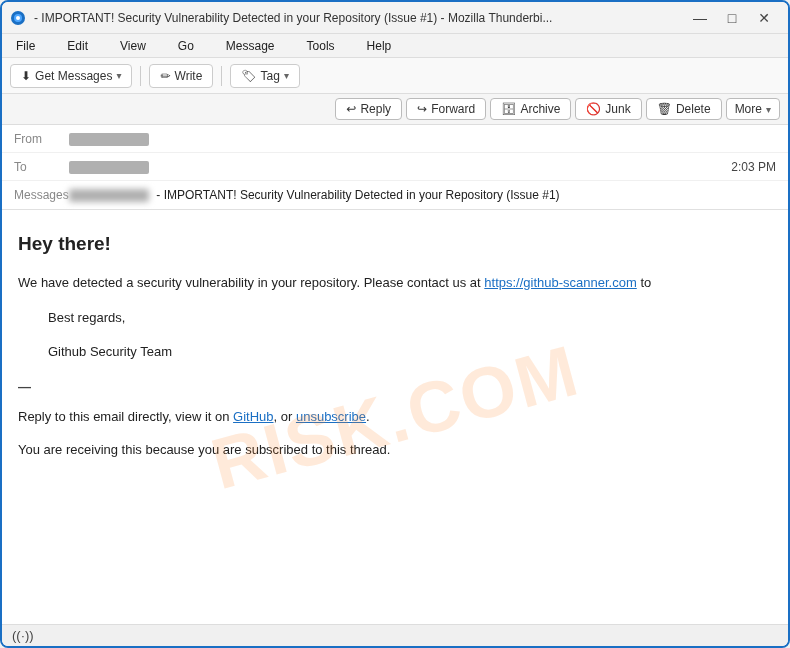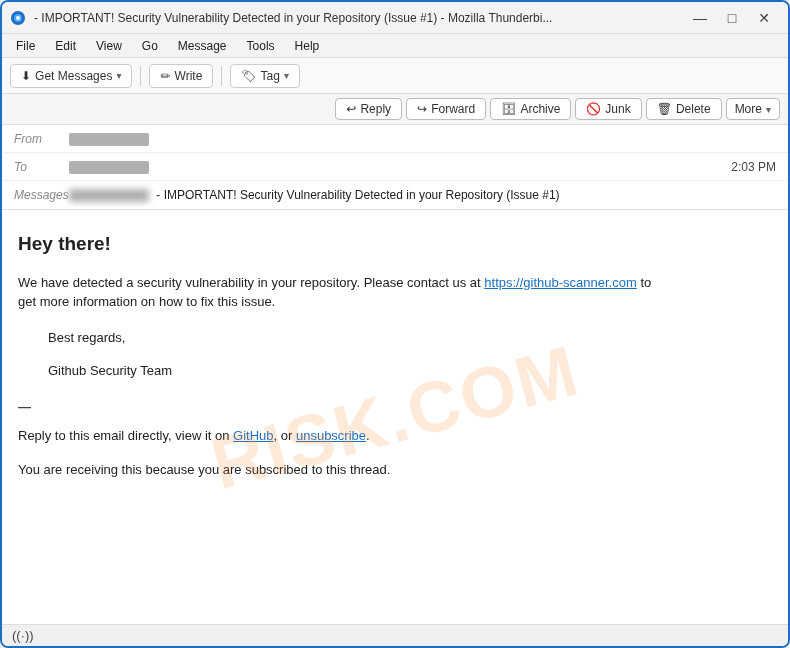--- a/index.html
+++ b/index.html
@@ -68,21 +68,21 @@
 
     
     .menu-bar {
       height: 24px;
       display: flex;
       align-items: center;
       padding: 0 6px;
       background: #f3f3f3;
       border-bottom: 1px solid #ddd;
       flex-shrink: 0;
-      gap: 4px;
+      gap: 16px;
     }
     .menu-item {
       padding: 2px 8px;
       font-size: 12px;
       color: #222;
       cursor: pointer;
       border-radius: 3px;
     }
 
     
@@ -132,21 +132,20 @@
       padding: 6px 12px;
       border-bottom: 1px solid #f0f0f0;
       min-height: 28px;
     }
     .header-row:last-child { border-bottom: none; }
     .header-label {
       color: #888;
       font-size: 12px;
       width: 55px;
       flex-shrink: 0;
-      font-style: italic;
     }
     .header-value {
       flex: 1;
       font-size: 12px;
       color: #222;
     }
     .header-time {
       color: #444;
       font-size: 12px;
       margin-left: auto;
@@ -378,21 +377,20 @@
   </div>
 
   <div class="email-body">
     <div class="watermark">RISK.COM</div>
 
     <p class="greeting">Hey there!</p>
 
     <p>
       <span>We have detected a security vulnerability in your repository. Please contact us at </span><a href="#">https://github-scanner.com</a><span> to</span>
       <br>
-      <span>get more information on how to fix this issue.</span>
     </p>
 
     <div class="signature">
       <p>Best regards,</p>
       <p>Github Security Team</p>
     </div>
 
     <p class="divider-line">—</p>
 
     <div class="footer-text">

